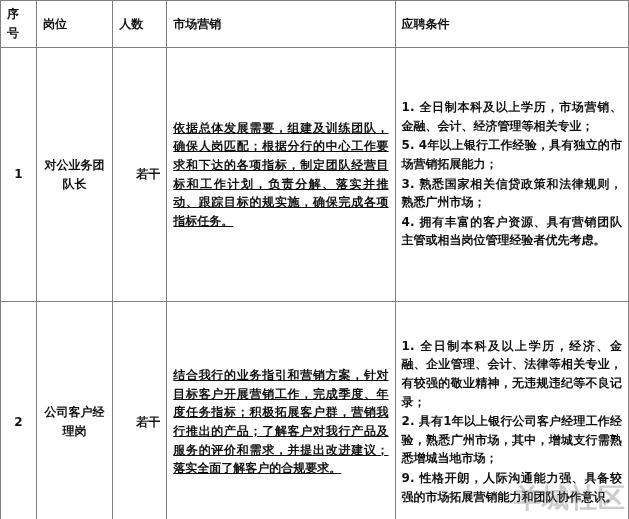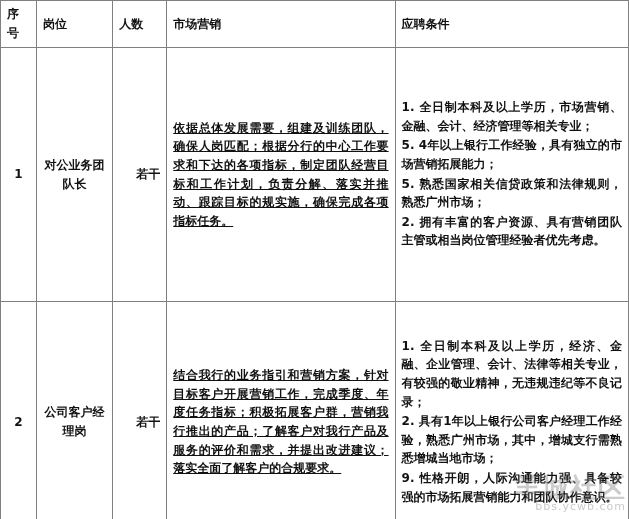--- a/index.html
+++ b/index.html
@@ -119,34 +119,33 @@
   </thead>
   <tbody>
     <tr class="row-1">
       <td class="c-seq">1</td>
       <td class="c-post">对公业务团队长</td>
       <td class="c-num">若干</td>
       <td class="c-duty">依据总体发展需要，组建及训练团队，确保人岗匹配；根据分行的中心工作要求和下达的各项指标，制定团队经营目标和工作计划，负责分解、落实并推动、跟踪目标的规实施，确保完成各项指标任务。</td>
       <td class="c-req">
         <p>1. 全日制本科及以上学历，市场营销、金融、会计、经济管理等相关专业；</p>
         <p>5. 4年以上银行工作经验，具有独立的市场营销拓展能力；</p>
-        <p>5. 熟悉国家相关信贷政策和法律规则，熟悉广州市场；</p>
-        <p>2. 拥有丰富的客户资源、具有营销团队主管或相当岗位管理经验者优先考虑。</p>
+        <p>3. 熟悉国家相关信贷政策和法律规则，熟悉广州市场；</p>
+        <p>4. 拥有丰富的客户资源、具有营销团队主管或相当岗位管理经验者优先考虑。</p>
       </td>
     </tr>
     <tr class="row-2">
       <td class="c-seq">2</td>
       <td class="c-post">公司客户经理岗</td>
       <td class="c-num">若干</td>
       <td class="c-duty">结合我行的业务指引和营销方案，针对目标客户开展营销工作，完成季度、年度任务指标；积极拓展客户群，营销我行推出的产品；了解客户对我行产品及服务的评价和需求，并提出改进建议；落实全面了解客户的合规要求。</td>
       <td class="c-req">
         <p>1. 全日制本科及以上学历，经济、金融、企业管理、会计、法律等相关专业，有较强的敬业精神，无违规违纪等不良记录；</p>
         <p>2. 具有1年以上银行公司客户经理工作经验，熟悉广州市场，其中，增城支行需熟悉增城当地市场；</p>
         <p>9. 性格开朗，人际沟通能力强、具备较强的市场拓展营销能力和团队协作意识。</p>
       </td>
     </tr>
   </tbody>
 </table>
 
 <div class="watermark">
   <div class="wm-main">羊城社区</div>
-  <div class="wm-sub">bbs.ycwb.com</div>
 </div>
 
 </body></html>

